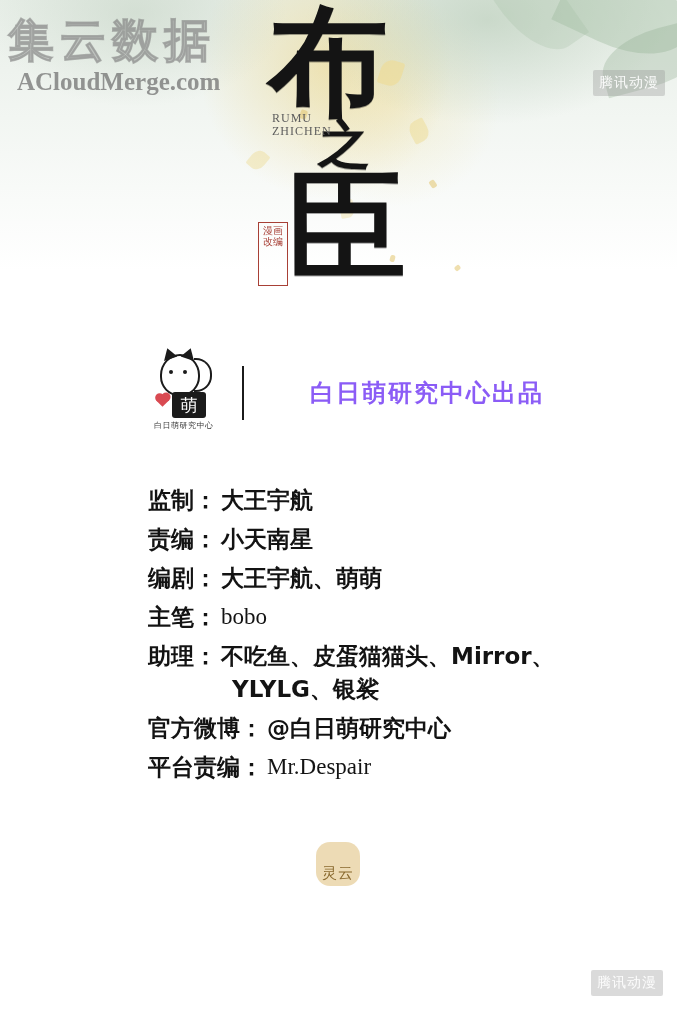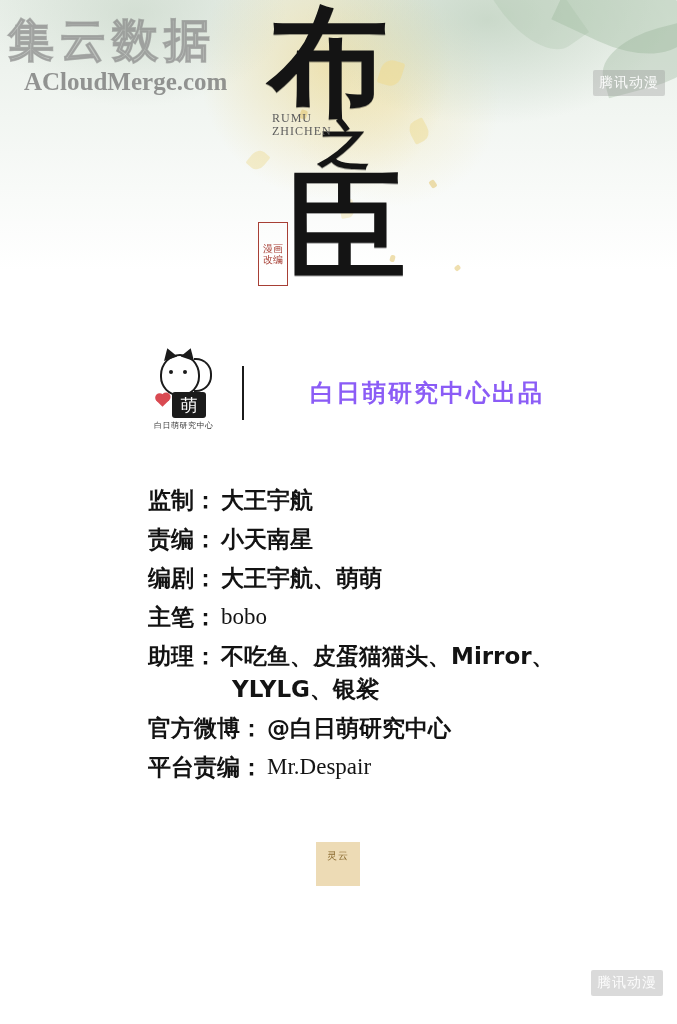--- a/index.html
+++ b/index.html
@@ -54,21 +54,21 @@
     font-family: "DejaVu Sans", sans-serif;
     font-size: 46px;
     font-weight: 700;
     letter-spacing: 6px;
     color: rgba(150,150,150,0.45);
     -webkit-text-stroke: 1px rgba(120,120,120,0.45);
     white-space: nowrap;
   }
   .wm-en {
     position: absolute;
-    left: 24px; top: 68px;
+    left: 17px; top: 68px;
     font-family: "Liberation Serif", serif;
     font-size: 25px;
     font-weight: 700;
     color: rgba(110,110,110,0.72);
     white-space: nowrap;
   }
   .wm-tx {
     position: absolute;
     font-family: "DejaVu Sans", sans-serif;
     font-size: 14px;
@@ -115,21 +115,21 @@
   .title-seal {
     position: absolute;
     left: 258px; top: 222px;
     width: 30px; height: 64px;
     border: 1.5px solid #9e2b20;
     color: #9e2b20;
     font-family: "DejaVu Sans", sans-serif;
     font-size: 10px;
     line-height: 11px;
     text-align: center;
-    padding-top: 20px;
+    padding-top: 2px;
     box-sizing: border-box;
     letter-spacing: 0px;
     opacity: 0.9;
   }
 
   
   .studio-row {
     position: absolute;
     left: 146px; top: 352px;
     display: flex;
@@ -263,28 +263,28 @@
     color: #131313;
     margin: -6px 0 11px 84px;
     line-height: 28px;
   }
 
   
   .bottom-seal {
     position: absolute;
     left: 316px; top: 842px;
     width: 44px; height: 44px;
-    border-radius: 0;
+    border-radius: 14px;
     background: rgba(222,190,120,0.55);
     color: #8a6a2f;
     font-family: "DejaVu Sans", sans-serif;
-    font-size: 10px;
+    font-size: 15px;
     line-height: 15px;
     text-align: center;
-    padding-top: 6px;
+    padding-top: 24px;
     box-sizing: border-box;
     letter-spacing: 1px;
   }
 </style>
 </head>
 <body>
 
 <div class="page">
 
   <div class="top-wash"></div>

